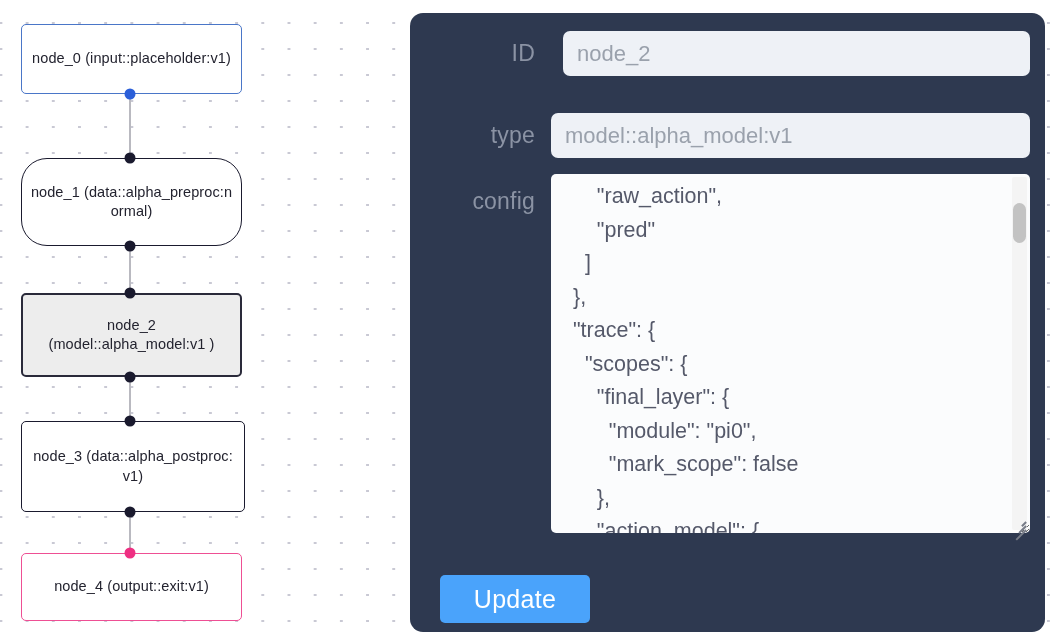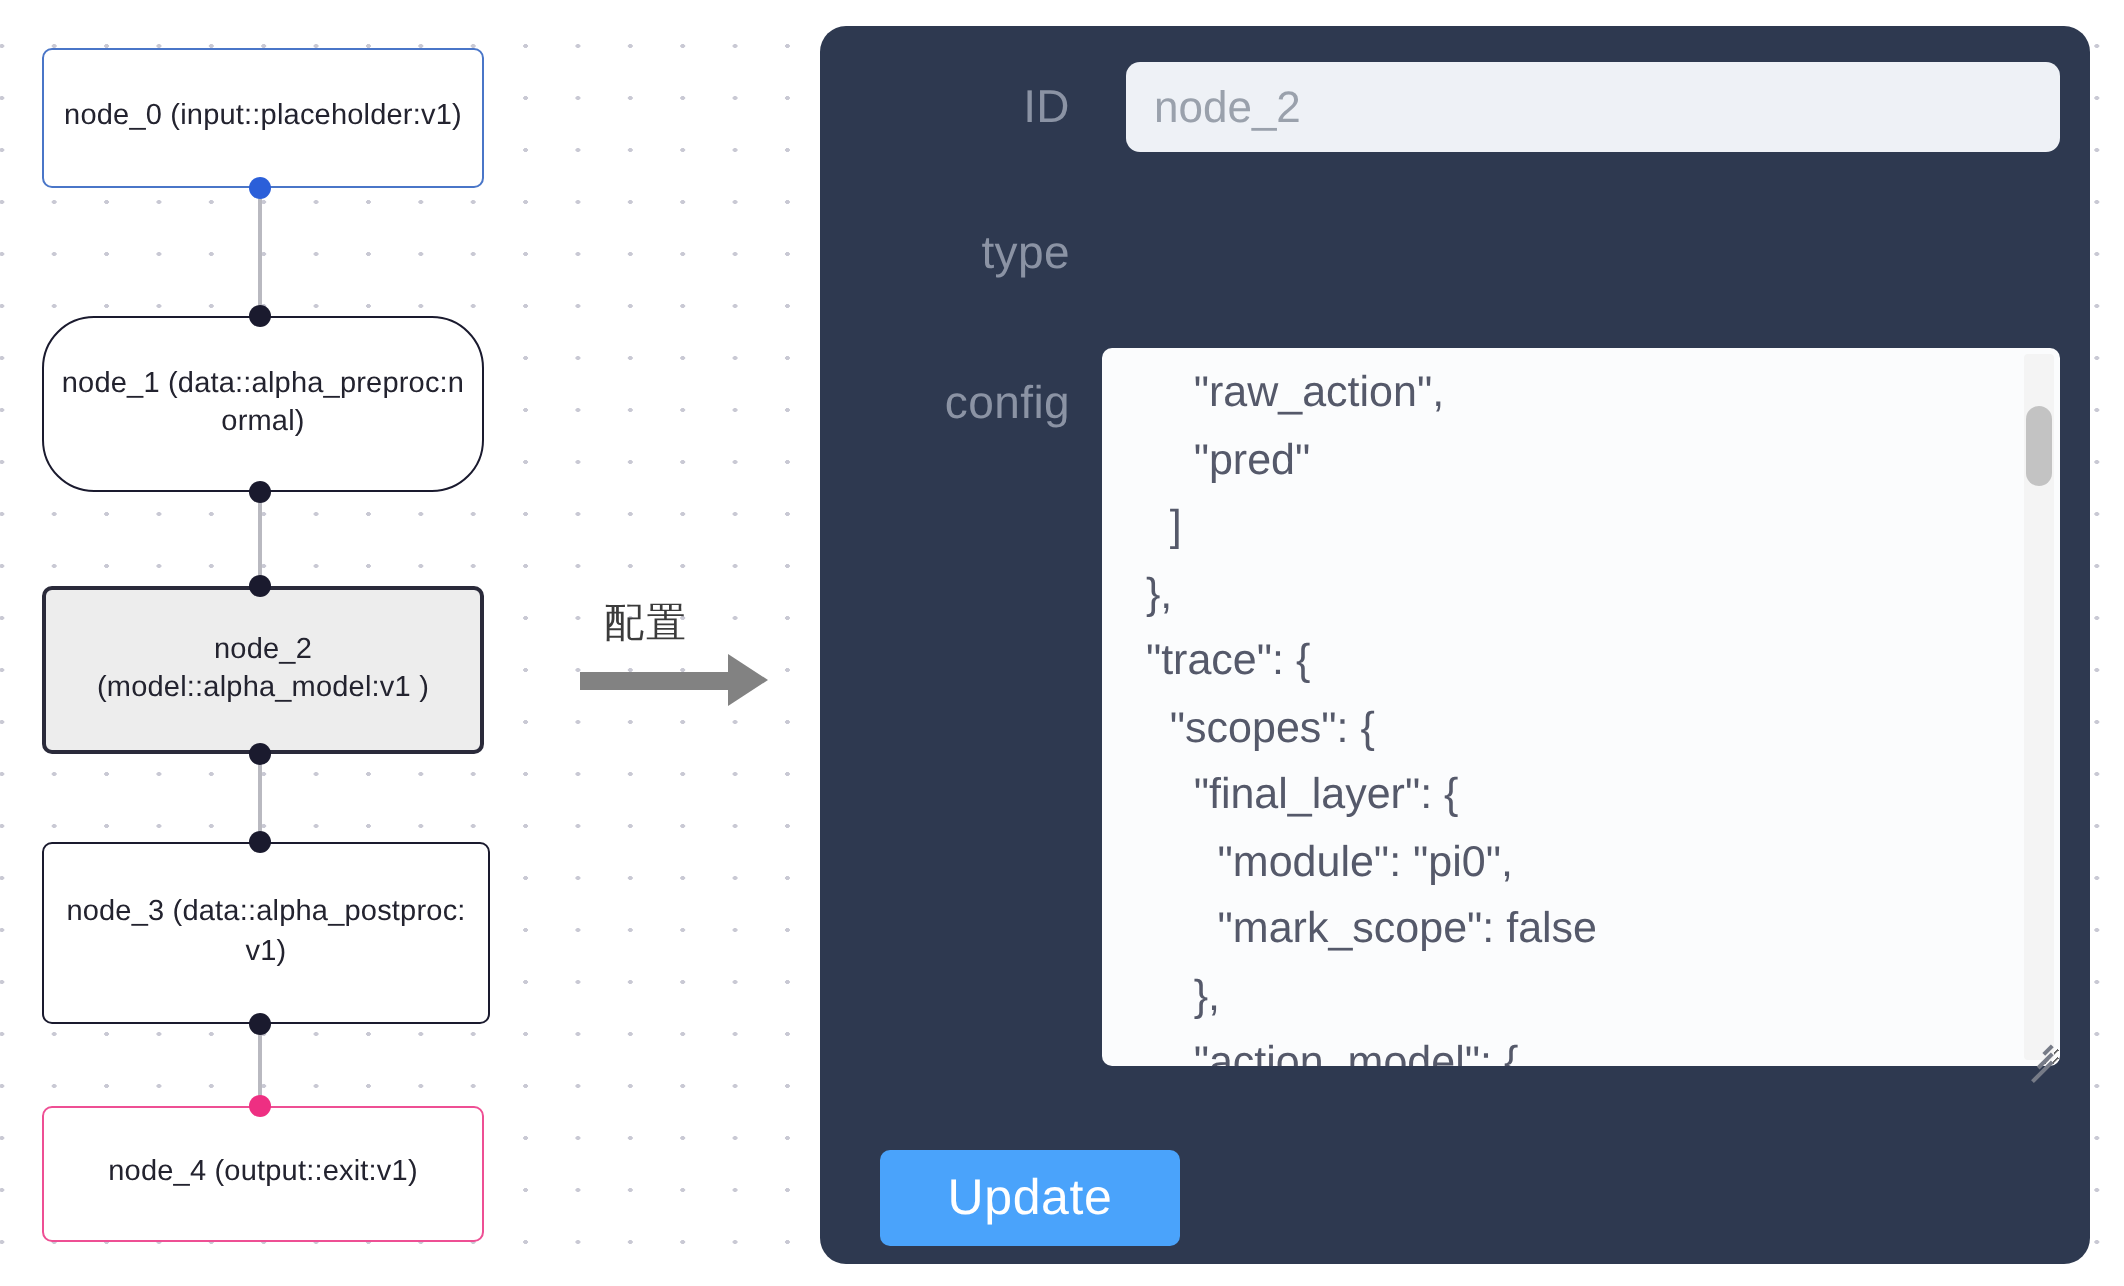--- a/index.html
+++ b/index.html
@@ -284,37 +284,35 @@
     <div class="port" style="top:421px;"></div>
     <div class="port" style="top:512px;"></div>
 
     <div class="node node-output" style="left:21px; top:553px; width:221px; height:68px;">
       <span class="node-text">node_4
 (output::exit:v1)</span>
     </div>
     <div class="port port-pink" style="top:553px;"></div>
   </div>
 
-  <div id="transition">
-    <div class="caption">配置</div>
-    <div class="arrow-shaft"></div>
-    <div class="arrow-head"></div>
-  </div>
 
   <div id="inspector">
 
     <div class="field-row" id="row-id">
       <div class="field-label">ID</div>
       <div class="field-control">
         <input class="text-input" type="text" placeholder="node_2" style="">
       </div>
     </div>
 
     <div class="field-row" id="row-type">
       <div class="field-label">type</div>
+      <div class="field-control">
+        <input class="text-input" type="text" placeholder="model::alpha_model:v1" style="">
+      </div>
     </div>
 
     <div class="field-row" id="row-config">
       <div class="field-label">config</div>
       <div class="field-control code-wrap">
         <textarea class="code-area" spellcheck="false" style="">      "raw_action",
       "pred"
     ]
   },
   "trace": {

